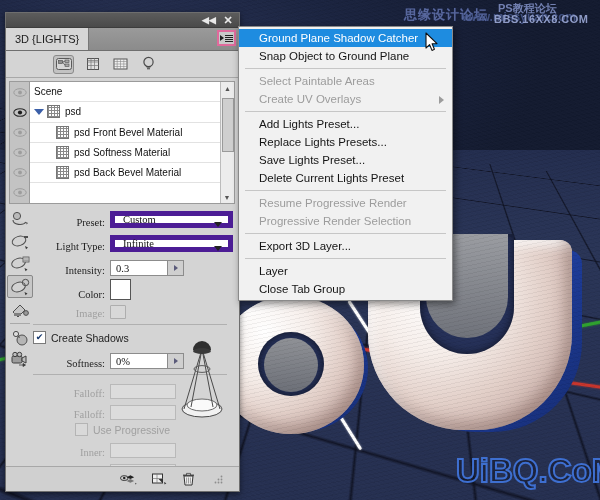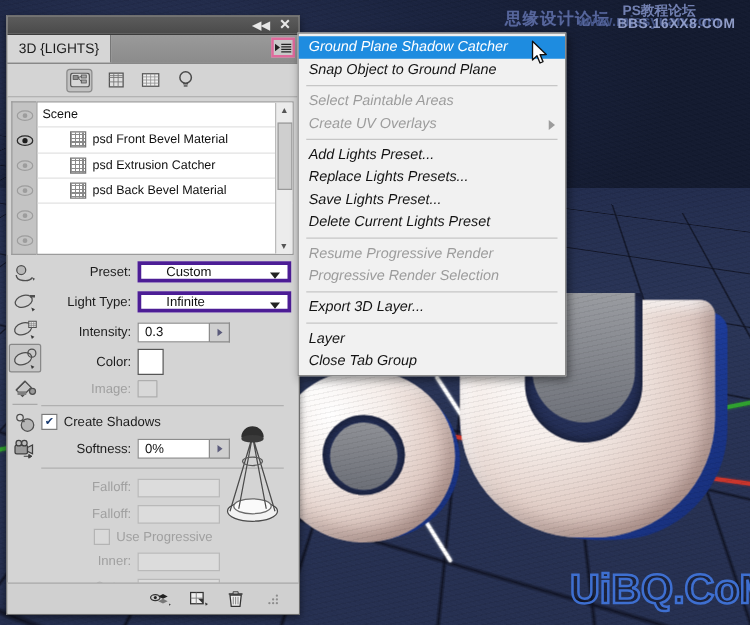--- a/index.html
+++ b/index.html
@@ -124,25 +124,25 @@
   #sb-thumb{position:absolute;left:1px;top:16px;width:10px;height:52px;background:#cfcfcf;border:1px solid #9a9a9a;}
 
   
   #props{display:flex;margin-top:3px;}
   #tool-col{width:27px;display:flex;flex-direction:column;align-items:center;padding-top:2px;gap:1px;}
   .tool{width:24px;height:21px;display:flex;align-items:center;justify-content:center;}
   .tool.sel{border:1px solid #888;background:#c7c7c7;border-radius:2px;}
   .tool-div{width:20px;height:1px;background:#a9a9a9;margin:2px 0;}
 
   #prop-fields{flex:1;padding-right:6px;}
-  .prow{display:flex;align-items:center;height:21px;margin-bottom:3px;}
+  .prow{display:flex;align-items:flex-end;height:21px;margin-bottom:3px;font-family:Liberation Serif, serif;}
   .plabel{width:72px;text-align:right;padding-right:5px;font-size:10.5px;color:#1d1d1d;}
   .plabel.dim{color:#a0a0a0;}
-  .pselect{flex:1;height:17px;background:#fff;border:3px solid #4c1d95;font-size:10.5px;
-    color:#111;display:flex;align-items:center;padding-left:20px;position:relative;box-sizing:border-box;}
+  .pselect{flex:1;height:17px;background:#fff;border:5px solid #4c1d95;font-size:10.5px;
+    color:#111;display:flex;align-items:center;padding-left:8px;position:relative;box-sizing:border-box;}
   .pselect .caret{position:absolute;right:6px;top:6px;width:0;height:0;
     border-left:4px solid transparent;border-right:4px solid transparent;border-top:5px solid #222;}
   .pnum{width:58px;height:16px;background:#fff;border:1px solid #8c8c8c;font-size:10.5px;
     color:#111;display:flex;align-items:center;padding-left:5px;box-sizing:border-box;}
   .pstep{width:16px;height:16px;background:#cfcfcf;border:1px solid #8c8c8c;border-left:none;
     display:flex;align-items:center;justify-content:center;box-sizing:border-box;}
   .pstep i{width:0;height:0;border-top:3px solid transparent;border-bottom:3px solid transparent;border-left:4px solid #5a5a7a;}
   .swatch{width:19px;height:19px;background:#fff;border:1px solid #555;}
   .imgbox{width:14px;height:12px;background:#d8d8d8;border:1px solid #aeaeae;border-radius:1px 1px 0 0;}
   .psep{height:1px;background:#b0b0b0;margin:5px 6px 6px 0;}
@@ -155,21 +155,21 @@
   #cone{position:absolute;right:14px;bottom:66px;width:46px;height:86px;}
 
   #panel-footer{position:absolute;left:0;right:0;bottom:0;height:24px;background:#d0d0d0;
     border-top:1px solid #a8a8a8;display:flex;align-items:center;justify-content:flex-end;
     gap:13px;padding-right:12px;}
   .fic{width:17px;height:15px;display:flex;align-items:center;justify-content:center;}
 
   
   #menu{position:absolute;left:238px;top:26px;width:213px;background:#f1f1f1;
     border:1px solid #8a8a8a;box-shadow:2px 3px 7px rgba(0,0,0,.45);padding:2px 0;}
-  .mi{height:18px;line-height:18px;padding-left:8px;font-size:11.5px;color:#141414;white-space:nowrap;font-style:italic;}
+  .mi{height:18px;line-height:18px;padding-left:20px;font-size:11.5px;color:#141414;white-space:nowrap;}
   .mi.dis{color:#9c9c9c;}
   .mi.hl{background:#1e8ce0;color:#fff;}
   .mi.sub{position:relative;}
   .mi.sub .arr{position:absolute;right:8px;top:6px;width:0;height:0;
     border-top:4px solid transparent;border-bottom:4px solid transparent;border-left:5px solid #9c9c9c;}
   .msep{height:1px;background:#c6c6c6;margin:3px 6px;}
   #cursor{position:absolute;left:425px;top:32px;width:14px;height:20px;}
 </style>
 </head>
 <body>
@@ -308,26 +308,31 @@
             <circle cx="7" cy="4.5" r="1.9" fill="#9d9d9d"></circle>
           </svg>
         </div>
     </div>
 
     <div id="tree-list">
       <div class="tree-row">
         <span>Scene</span>
       </div>
       <div class="tree-row">
+        <span class="tri-down"></span>
+        <span class="chip"></span>
+        <span>psd</span>
+      </div>
+      <div class="tree-row">
         <span class="chip indent"></span>
         <span>psd Front Bevel Material</span>
       </div>
       <div class="tree-row">
         <span class="chip indent"></span>
-        <span>psd Extrusion Catcher</span>
+        <span>psd Softness Material</span>
       </div>
       <div class="tree-row">
         <span class="chip indent"></span>
         <span>psd Back Bevel Material</span>
       </div>
 
       <div id="tree-scroll">
         <div class="sb-arrow">▲</div>
         <div id="sb-thumb"></div>
         <div class="sb-arrow" style="position:absolute;bottom:0;left:0;width:12px;">▼</div>

